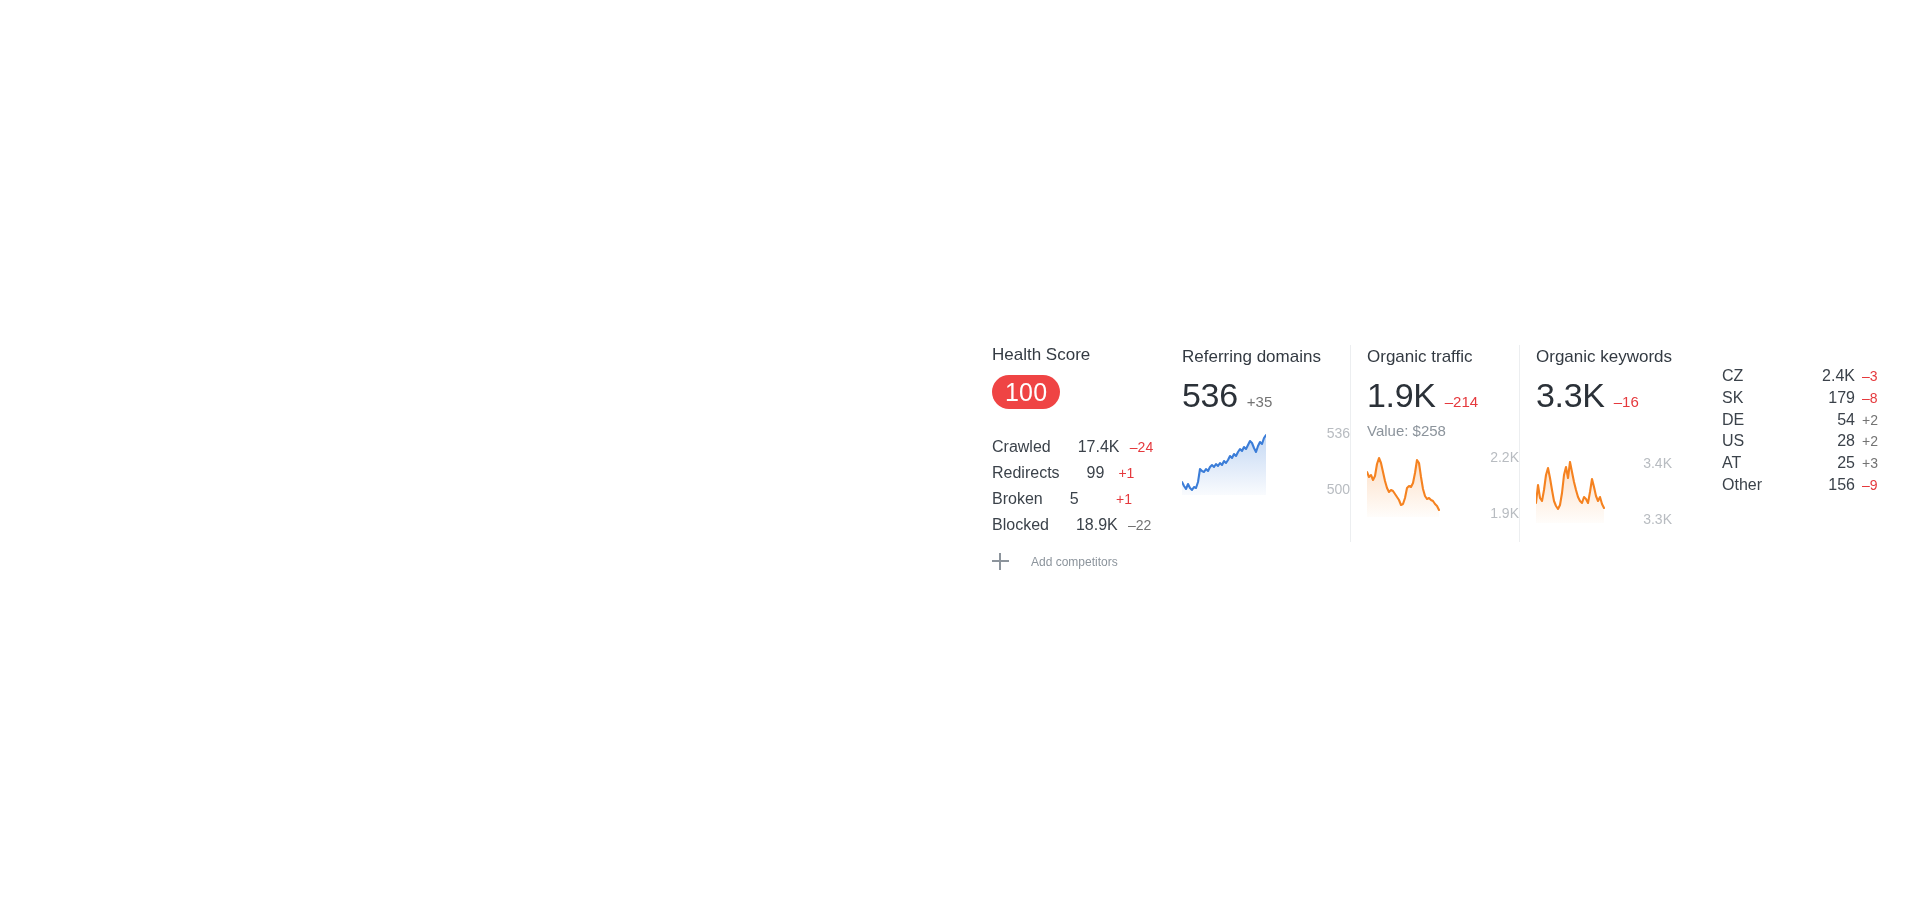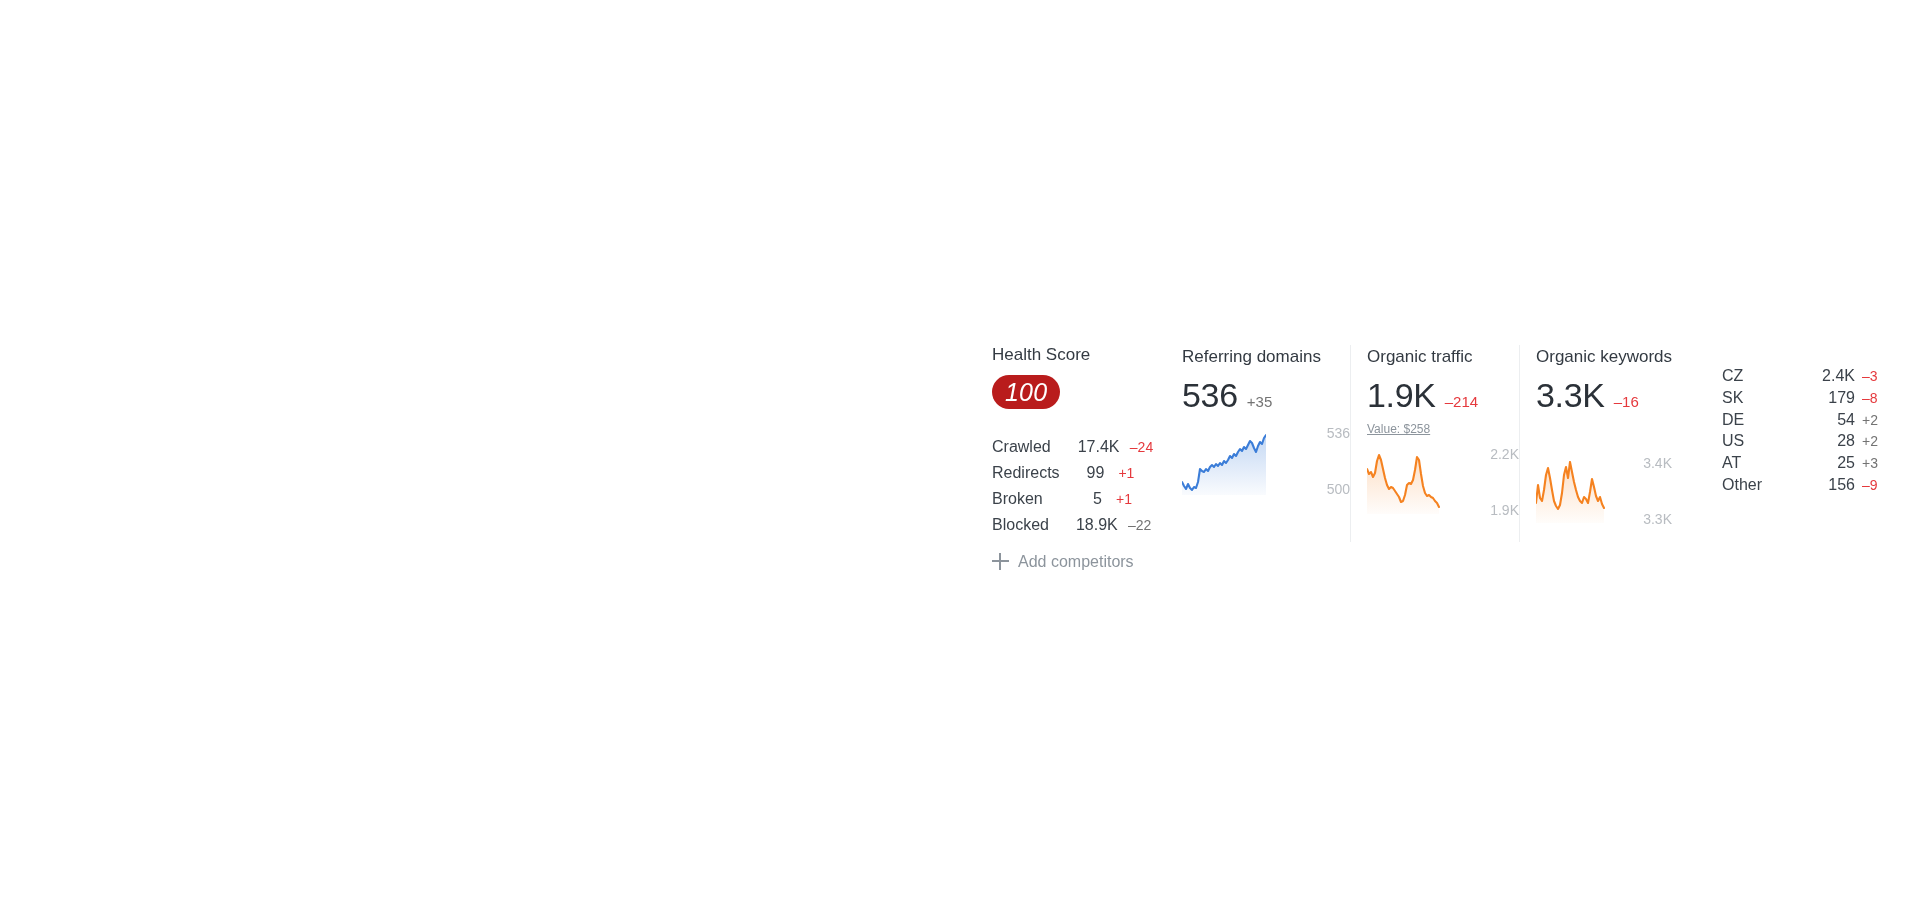--- a/index.html
+++ b/index.html
@@ -40,64 +40,64 @@
   .panel-title {
     font-size: 17px;
     color: #333a42;
     line-height: 20px;
     white-space: nowrap;
   }
 
   .health-badge {
     margin-top: 10px;
     display: inline-block;
-    background: #b91c1c;
+    background: #ef4444;
     color: #ffffff;
     font-size: 25px;
     line-height: 34px;
     border-radius: 17px;
     padding: 0 13px;
     letter-spacing: 0.2px;
-    font-style: italic;
   }
 
   .crawl-stats {
     margin-top: 29px;
     width: 148px;
   }
   .crawl-row {
     display: flex;
     align-items: baseline;
     height: 26px;
     font-size: 16px;
     color: #3b424a;
   }
   .crawl-label { flex: 0 0 auto; text-align: center; }
   .crawl-value {
     flex: 1 1 auto;
-    text-align: right;
+    text-align: left;
     padding-right: 6px;
     white-space: nowrap;
     padding-left: 27px;
   }
   .crawl-delta {
     flex: 0 0 32px;
     text-align: center;
     font-size: 14px;
     white-space: nowrap;
   }
 
   .add-competitors {
     position: absolute;
     left: 0px;
     top: 208px;
     display: flex;
-    gap: 9px;
+    align-items: center;
+    gap: 22px;
     color: #8c949c;
-    font-size: 16px;
+    font-size: 12px;
     cursor: pointer;
     white-space: nowrap;
   }
   .plus-icon {
     width: 17px;
     height: 17px;
     position: relative;
     display: inline-block;
     flex: 0 0 17px;
   }
@@ -128,24 +128,23 @@
     color: #2b3138;
     line-height: 40px;
     letter-spacing: -0.3px;
   }
   .metric-delta {
     font-size: 15px;
     margin-left: 9px;
   }
   .metric-sub {
     margin-top: 7px;
-    font-size: 12px;
+    font-size: 15px;
     color: #8c949c;
     white-space: nowrap;
-    text-decoration: underline;
   }
 
   .up   { color: #737373; }
   .down { color: #e5393d; }
 
   .spark-wrap {
     position: relative;
     margin-top: 16px;
     height: 64px;
   }

